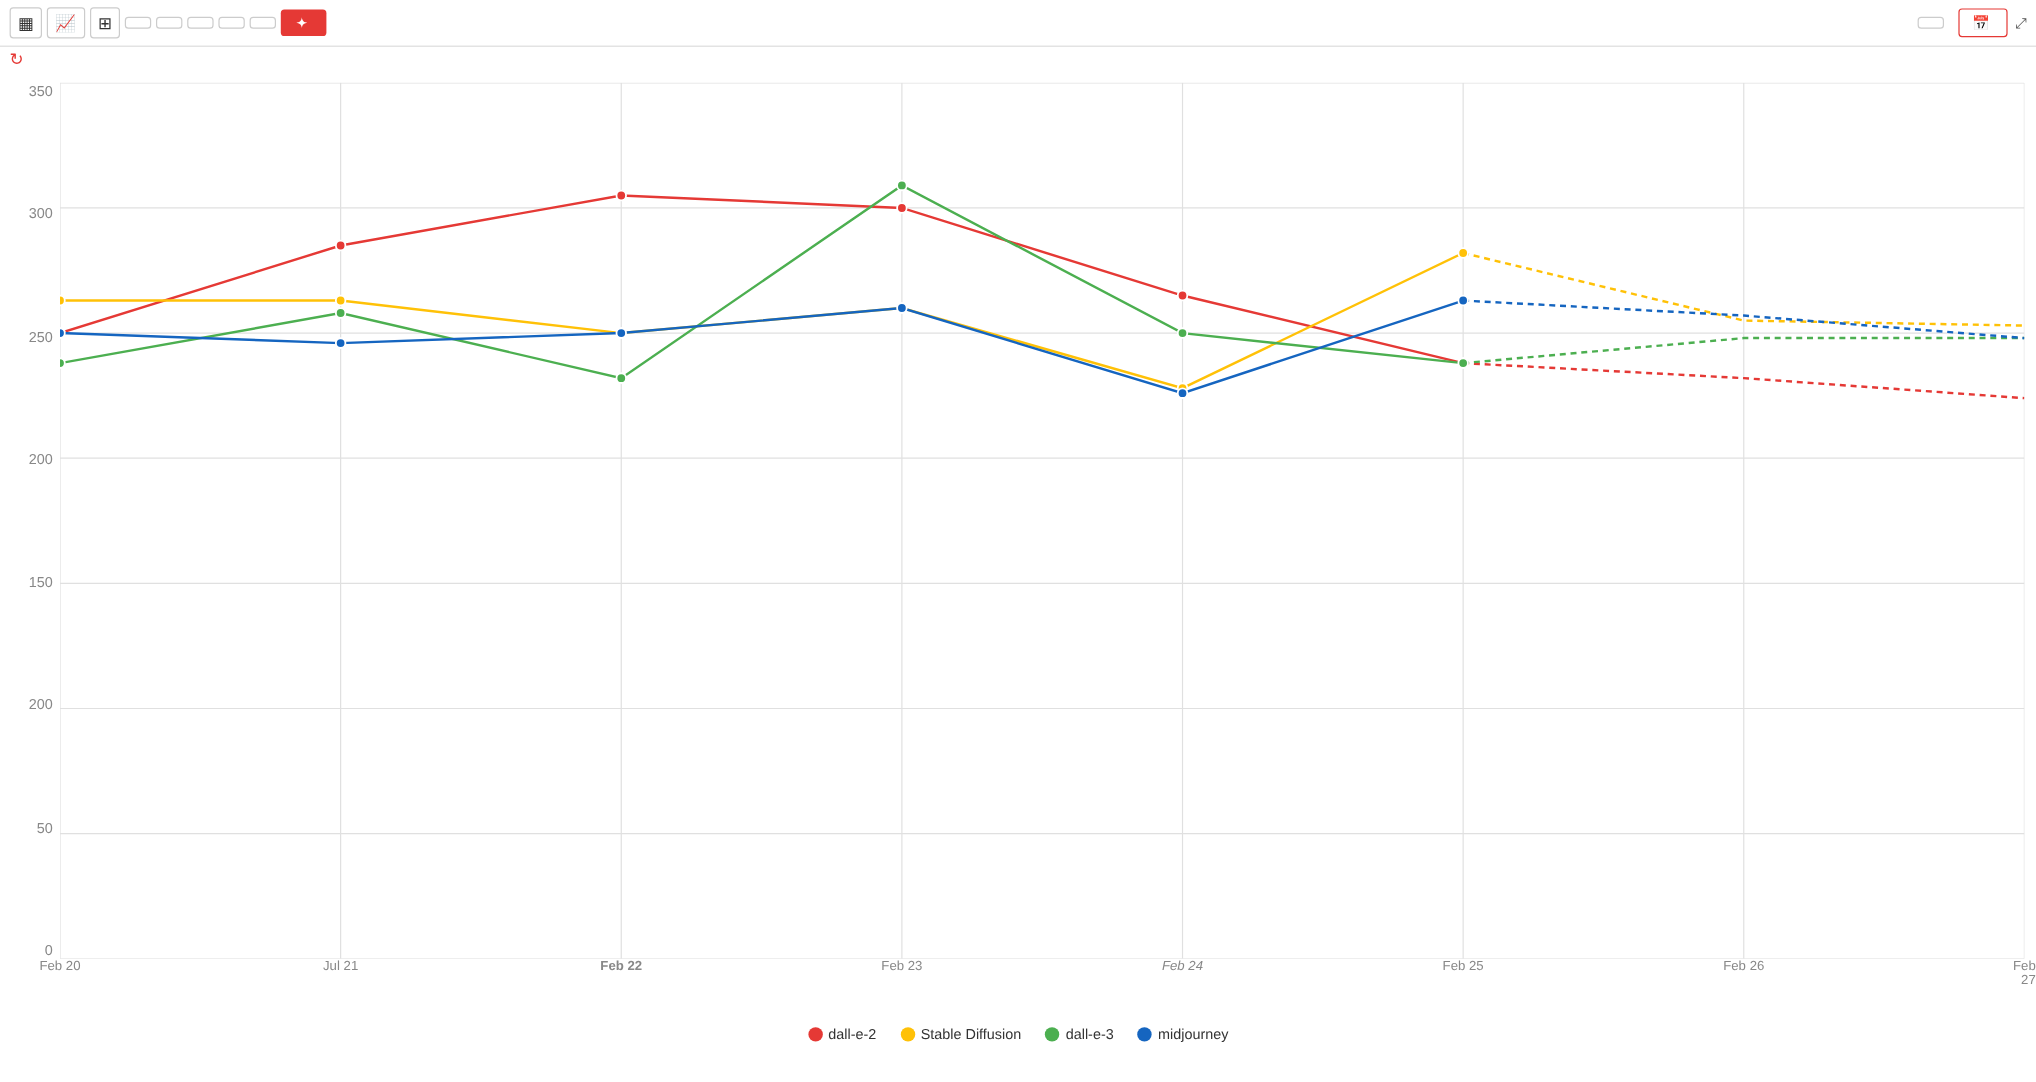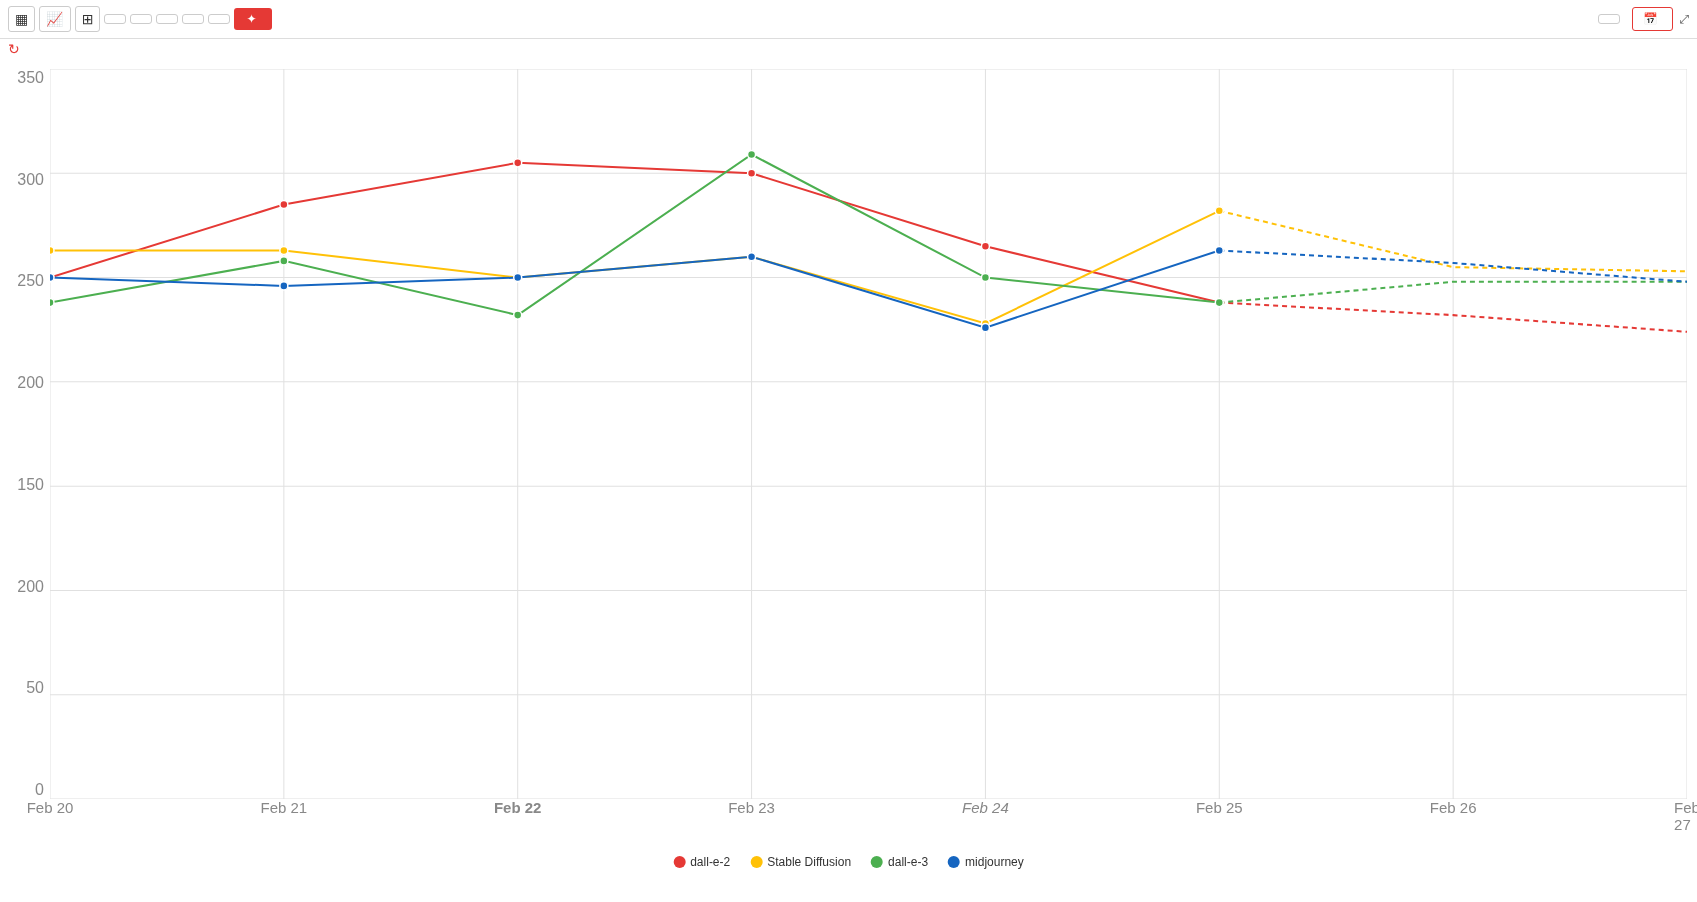--- a/index.html
+++ b/index.html
@@ -101,39 +101,39 @@
       top: 10px;
       left: 0;
       width: 50px;
       bottom: 80px;
       display: flex;
       flex-direction: column-reverse;
       justify-content: space-between;
     }
 
     .y-label {
-      font-size: 16px;
+      font-size: 12px;
       color: #888;
       text-align: right;
       padding-right: 6px;
     }
 
     .x-axis {
       position: absolute;
       bottom: 80px;
       left: 50px;
       right: 10px;
       display: flex;
       justify-content: space-between;
     }
 
     .x-label {
-      font-size: 15px;
+      font-size: 11px;
       color: #888;
-      text-align: left;
+      text-align: right;
       transform: translateX(-50%);
     }
 
     .legend {
       position: absolute;
       bottom: 10px;
       left: 50%;
       transform: translateX(-50%);
       display: flex;
       gap: 20px;
@@ -202,21 +202,21 @@
       <div class="y-label">200</div>
       <div class="y-label">150</div>
       <div class="y-label">200</div>
       <div class="y-label">250</div>
       <div class="y-label">300</div>
       <div class="y-label">350</div>
     </div>
 
   <div class="x-axis" id="x-axis" style="padding-top:4px;">
       <div class="x-label" style="position: absolute; left: 0%;">Feb 20</div>
-      <div class="x-label" style="position: absolute; left: 14.2857%;">Feb 21</div>
+      <div class="x-label" style="position: absolute; left: 14.2857%;">Jul 21</div>
       <div class="x-label" style="position: absolute; left: 28.5714%; font-weight: bold;">Feb 22</div>
       <div class="x-label" style="position: absolute; left: 42.8571%;">Feb 23</div>
       <div class="x-label" style="position: absolute; left: 57.1429%; font-style: italic;">Feb 24</div>
       <div class="x-label" style="position: absolute; left: 71.4286%;">Feb 25</div>
       <div class="x-label" style="position: absolute; left: 85.7143%;">Feb 26</div>
       <div class="x-label" style="position: absolute; left: 100%;">Feb 27</div>
     </div>
 
   <div class="chart-area" id="chart-area">
     <svg class="chart-svg" id="chart-svg" viewBox="0 0 1640 720" preserveAspectRatio="none" xmlns="http://www.w3.org/2000/svg">

